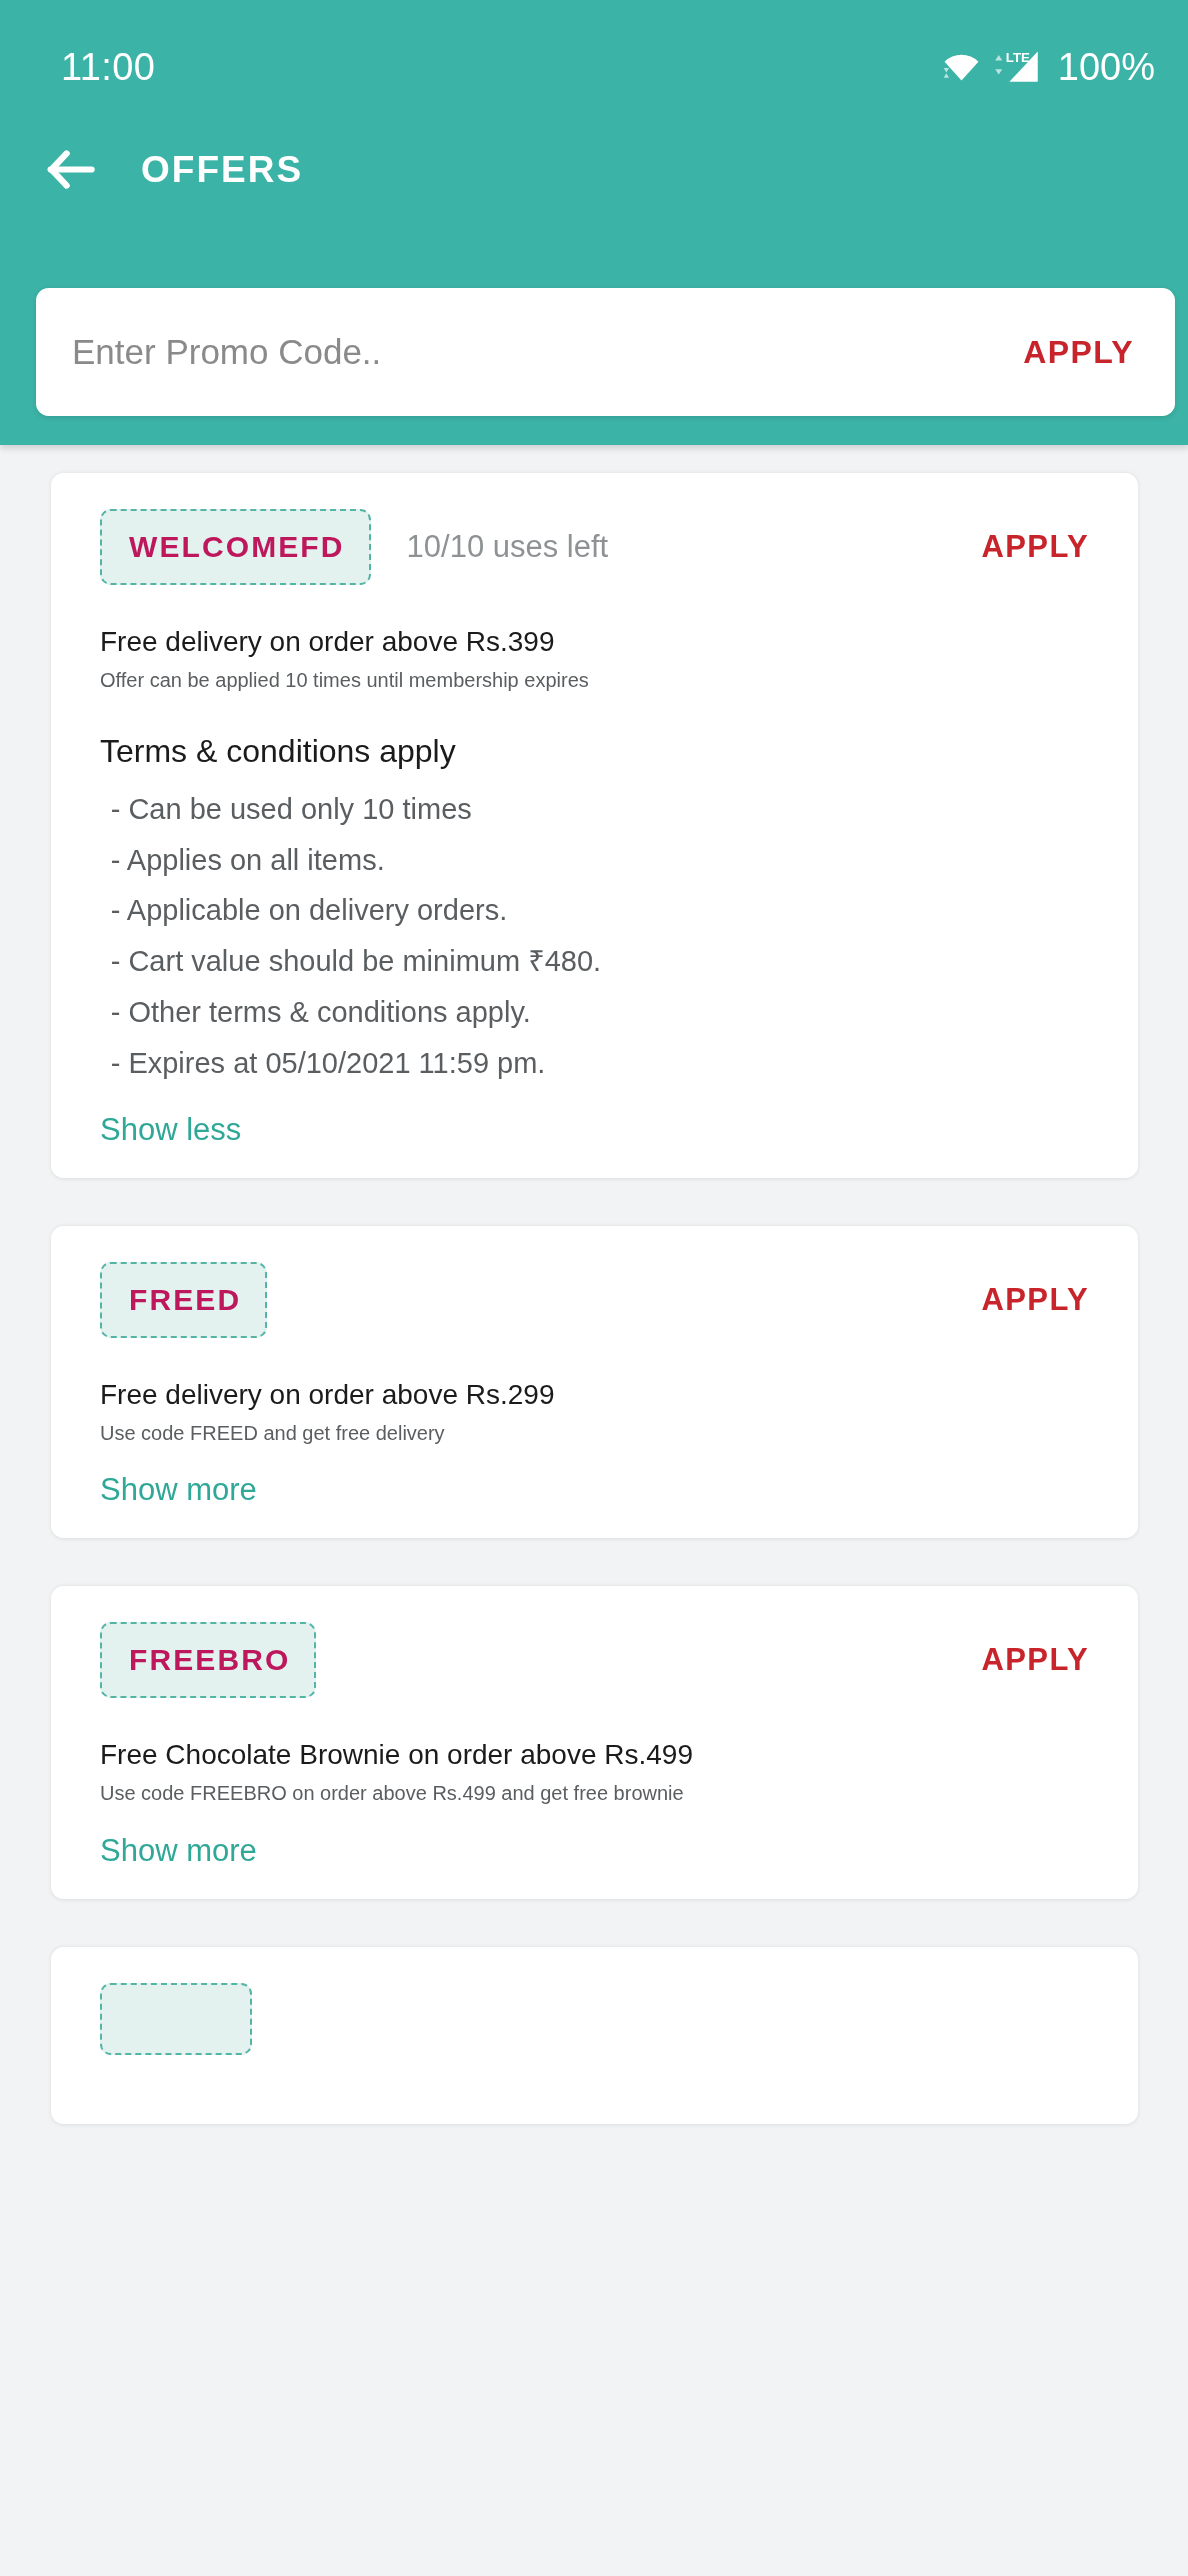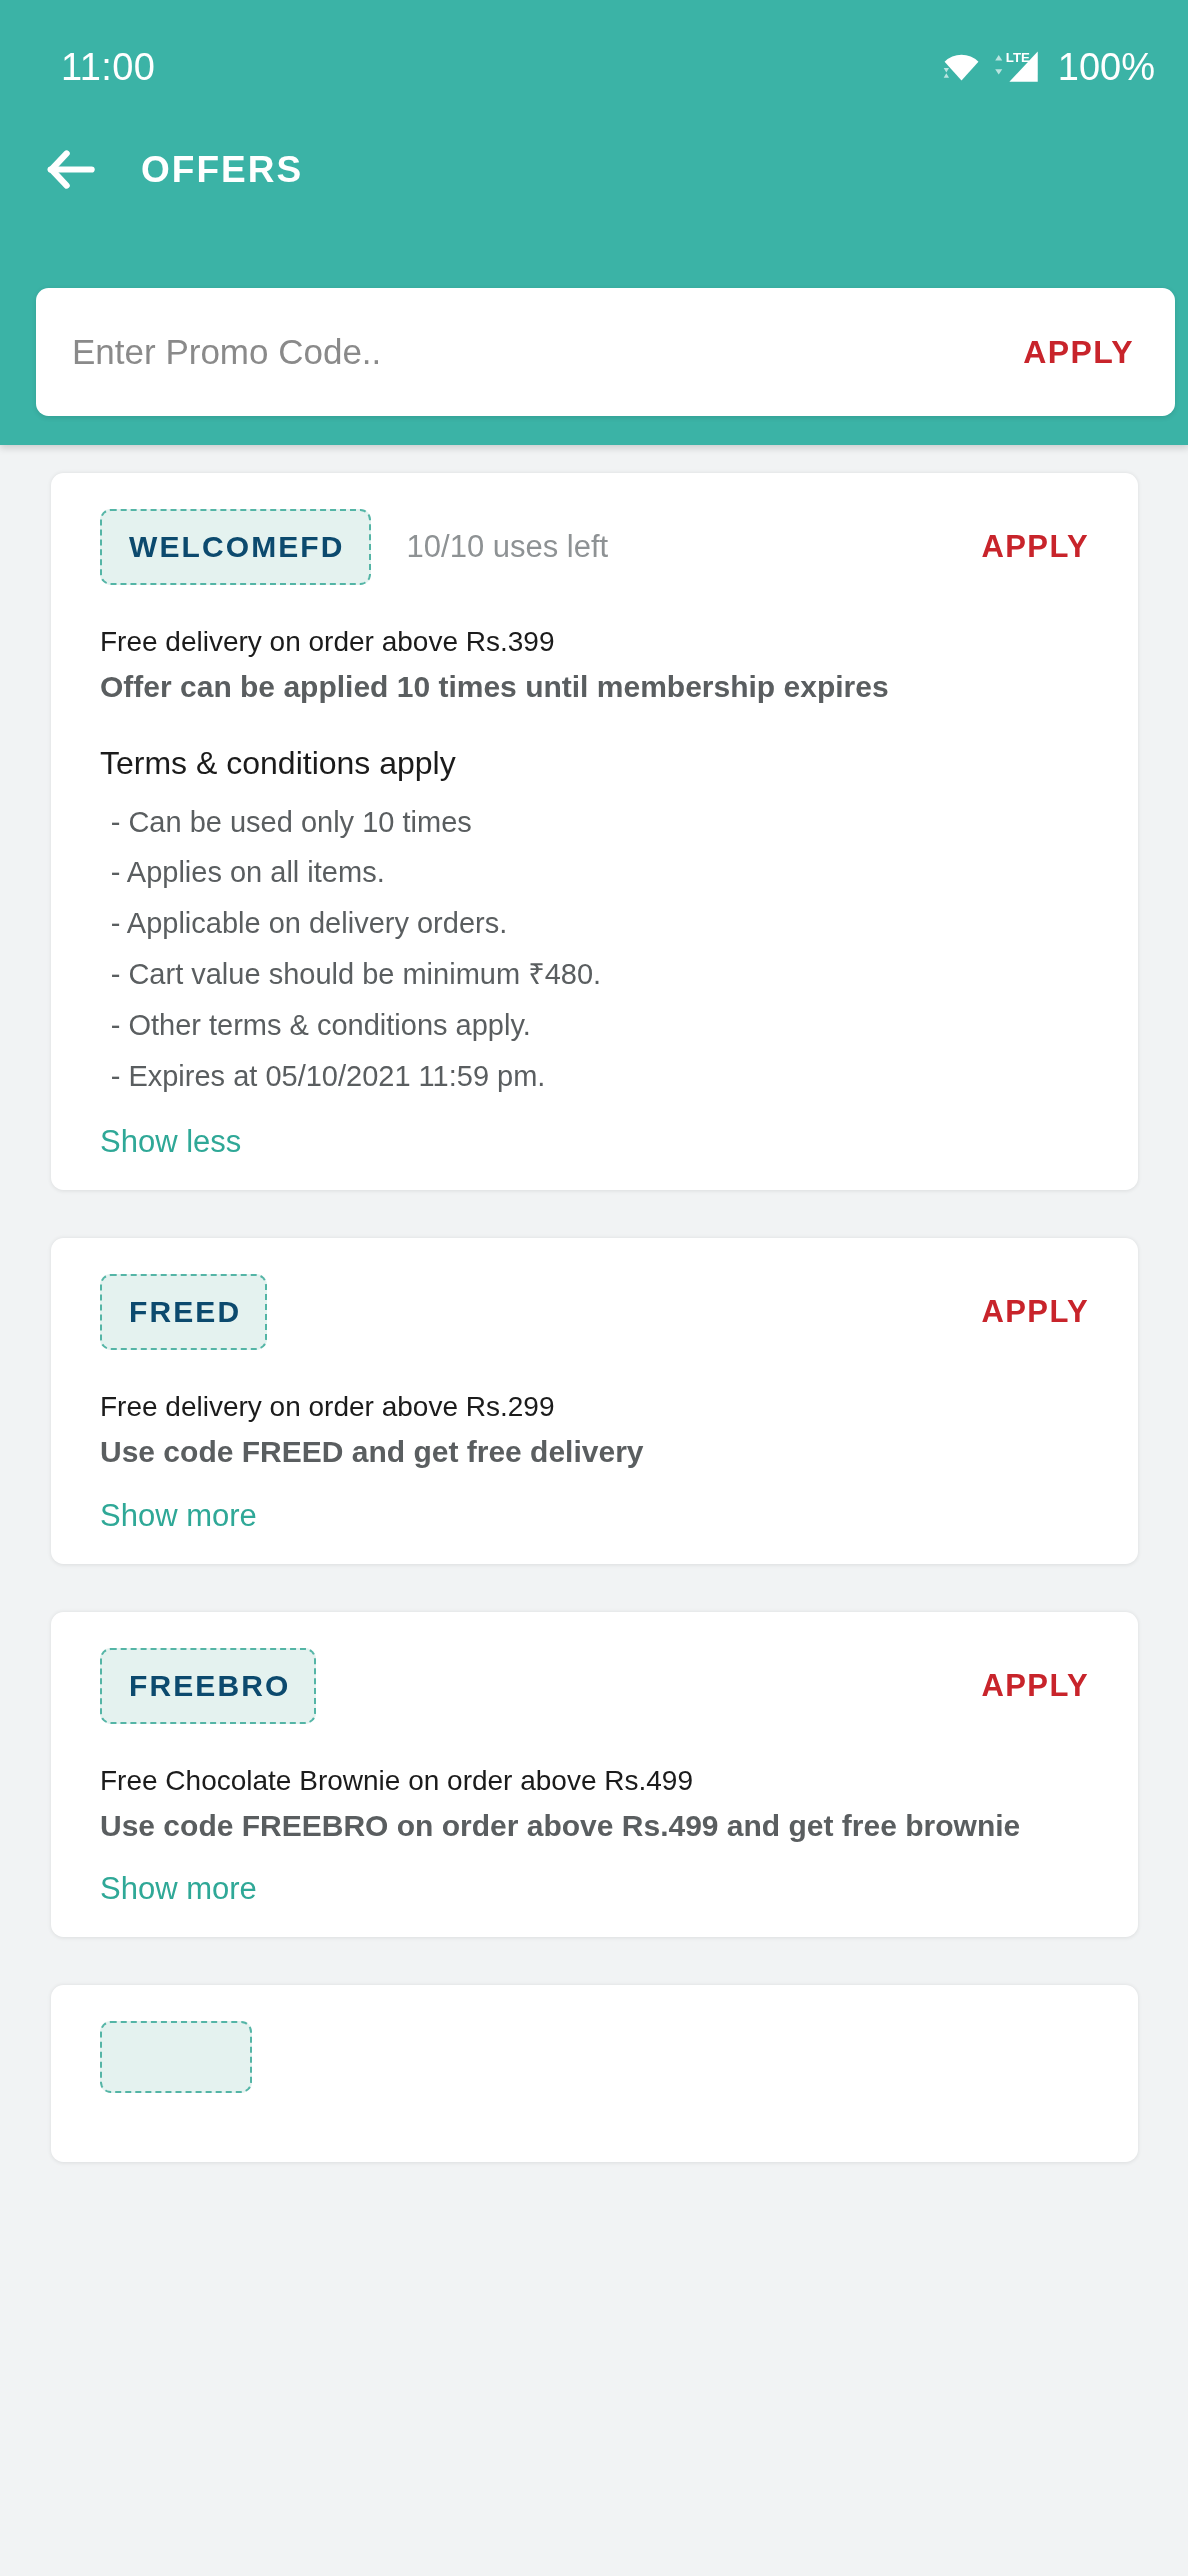--- a/index.html
+++ b/index.html
@@ -74,42 +74,42 @@
     box-shadow:0 0.9px 4.5px rgba(0,0,0,0.09);
     padding:36px 49px 30px 49px;
   }
   .card-head {
     display:flex; align-items:center; margin-bottom:39px;
   }
   .code-chip {
     background:#E4F2EF;
     border:2.7px dashed #54B5A6;
     border-radius:10.7px;
-    color:#0c4a6e; font-size:30px; font-weight:700;
+    color:#be185d; font-size:30px; font-weight:700;
     letter-spacing:2.1px;
     padding:19px 24px 19px 27px;
     white-space:nowrap;
   }
   .uses-left {
     color:#8E9294; font-size:31px; font-weight:400;
     margin-left:36px; white-space:nowrap;
   }
   .card-apply {
     margin-left:auto;
     color:#C8242B; font-size:31px; font-weight:700;
     letter-spacing:1.4px; white-space:nowrap;
     background:none; border:none; cursor:pointer;
     font-family:"Liberation Sans", sans-serif;
   }
   .offer-title {
     color:#1B1B1B; font-size:28px; font-weight:400;
     line-height:1.25; margin-bottom:9px;
   }
   .offer-sub {
-    color:#5A5E60; font-size:30px; font-weight:700;
+    color:#5A5E60; font-size:20px; font-weight:400;
     line-height:1.28;
   }
   .tnc-head {
     color:#1B1B1B; font-size:32px; font-weight:400;
     margin-top:39px; margin-bottom:14.3px;
   }
   .tnc-list { list-style:none; }
   .tnc-item {
     color:#5A5E60; font-size:29px; font-weight:400;
     line-height:1.2; padding:8px 0 8px 10.7px;

